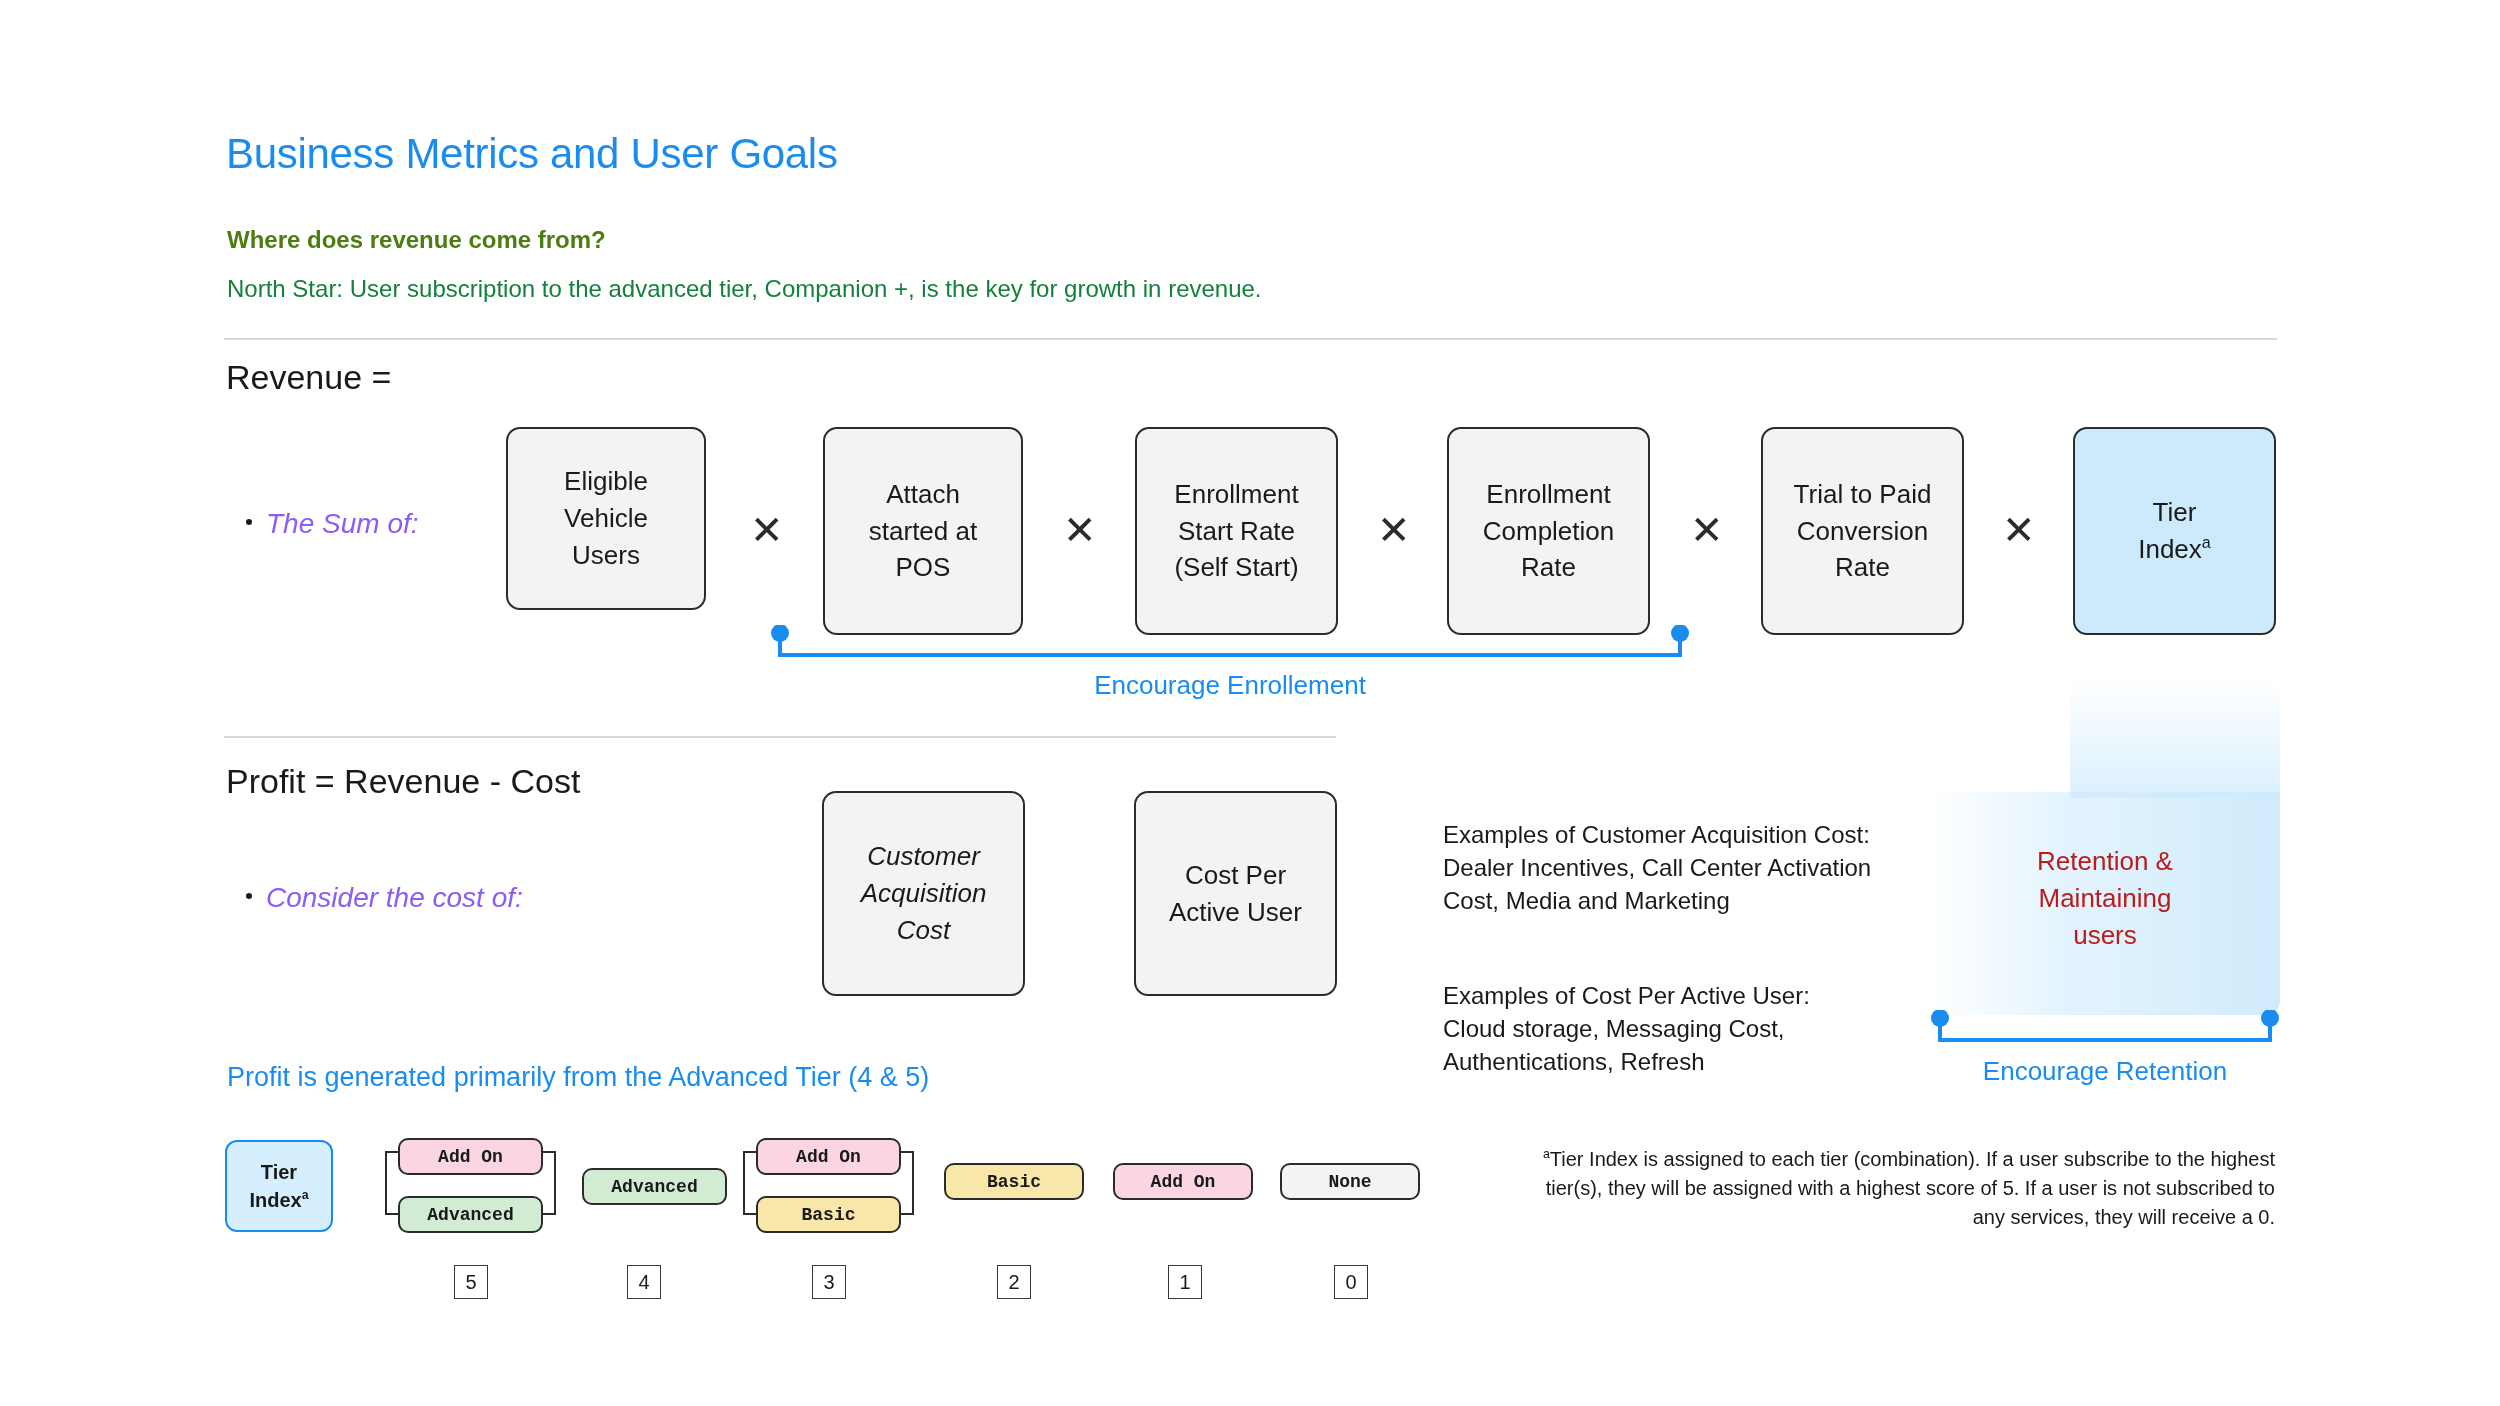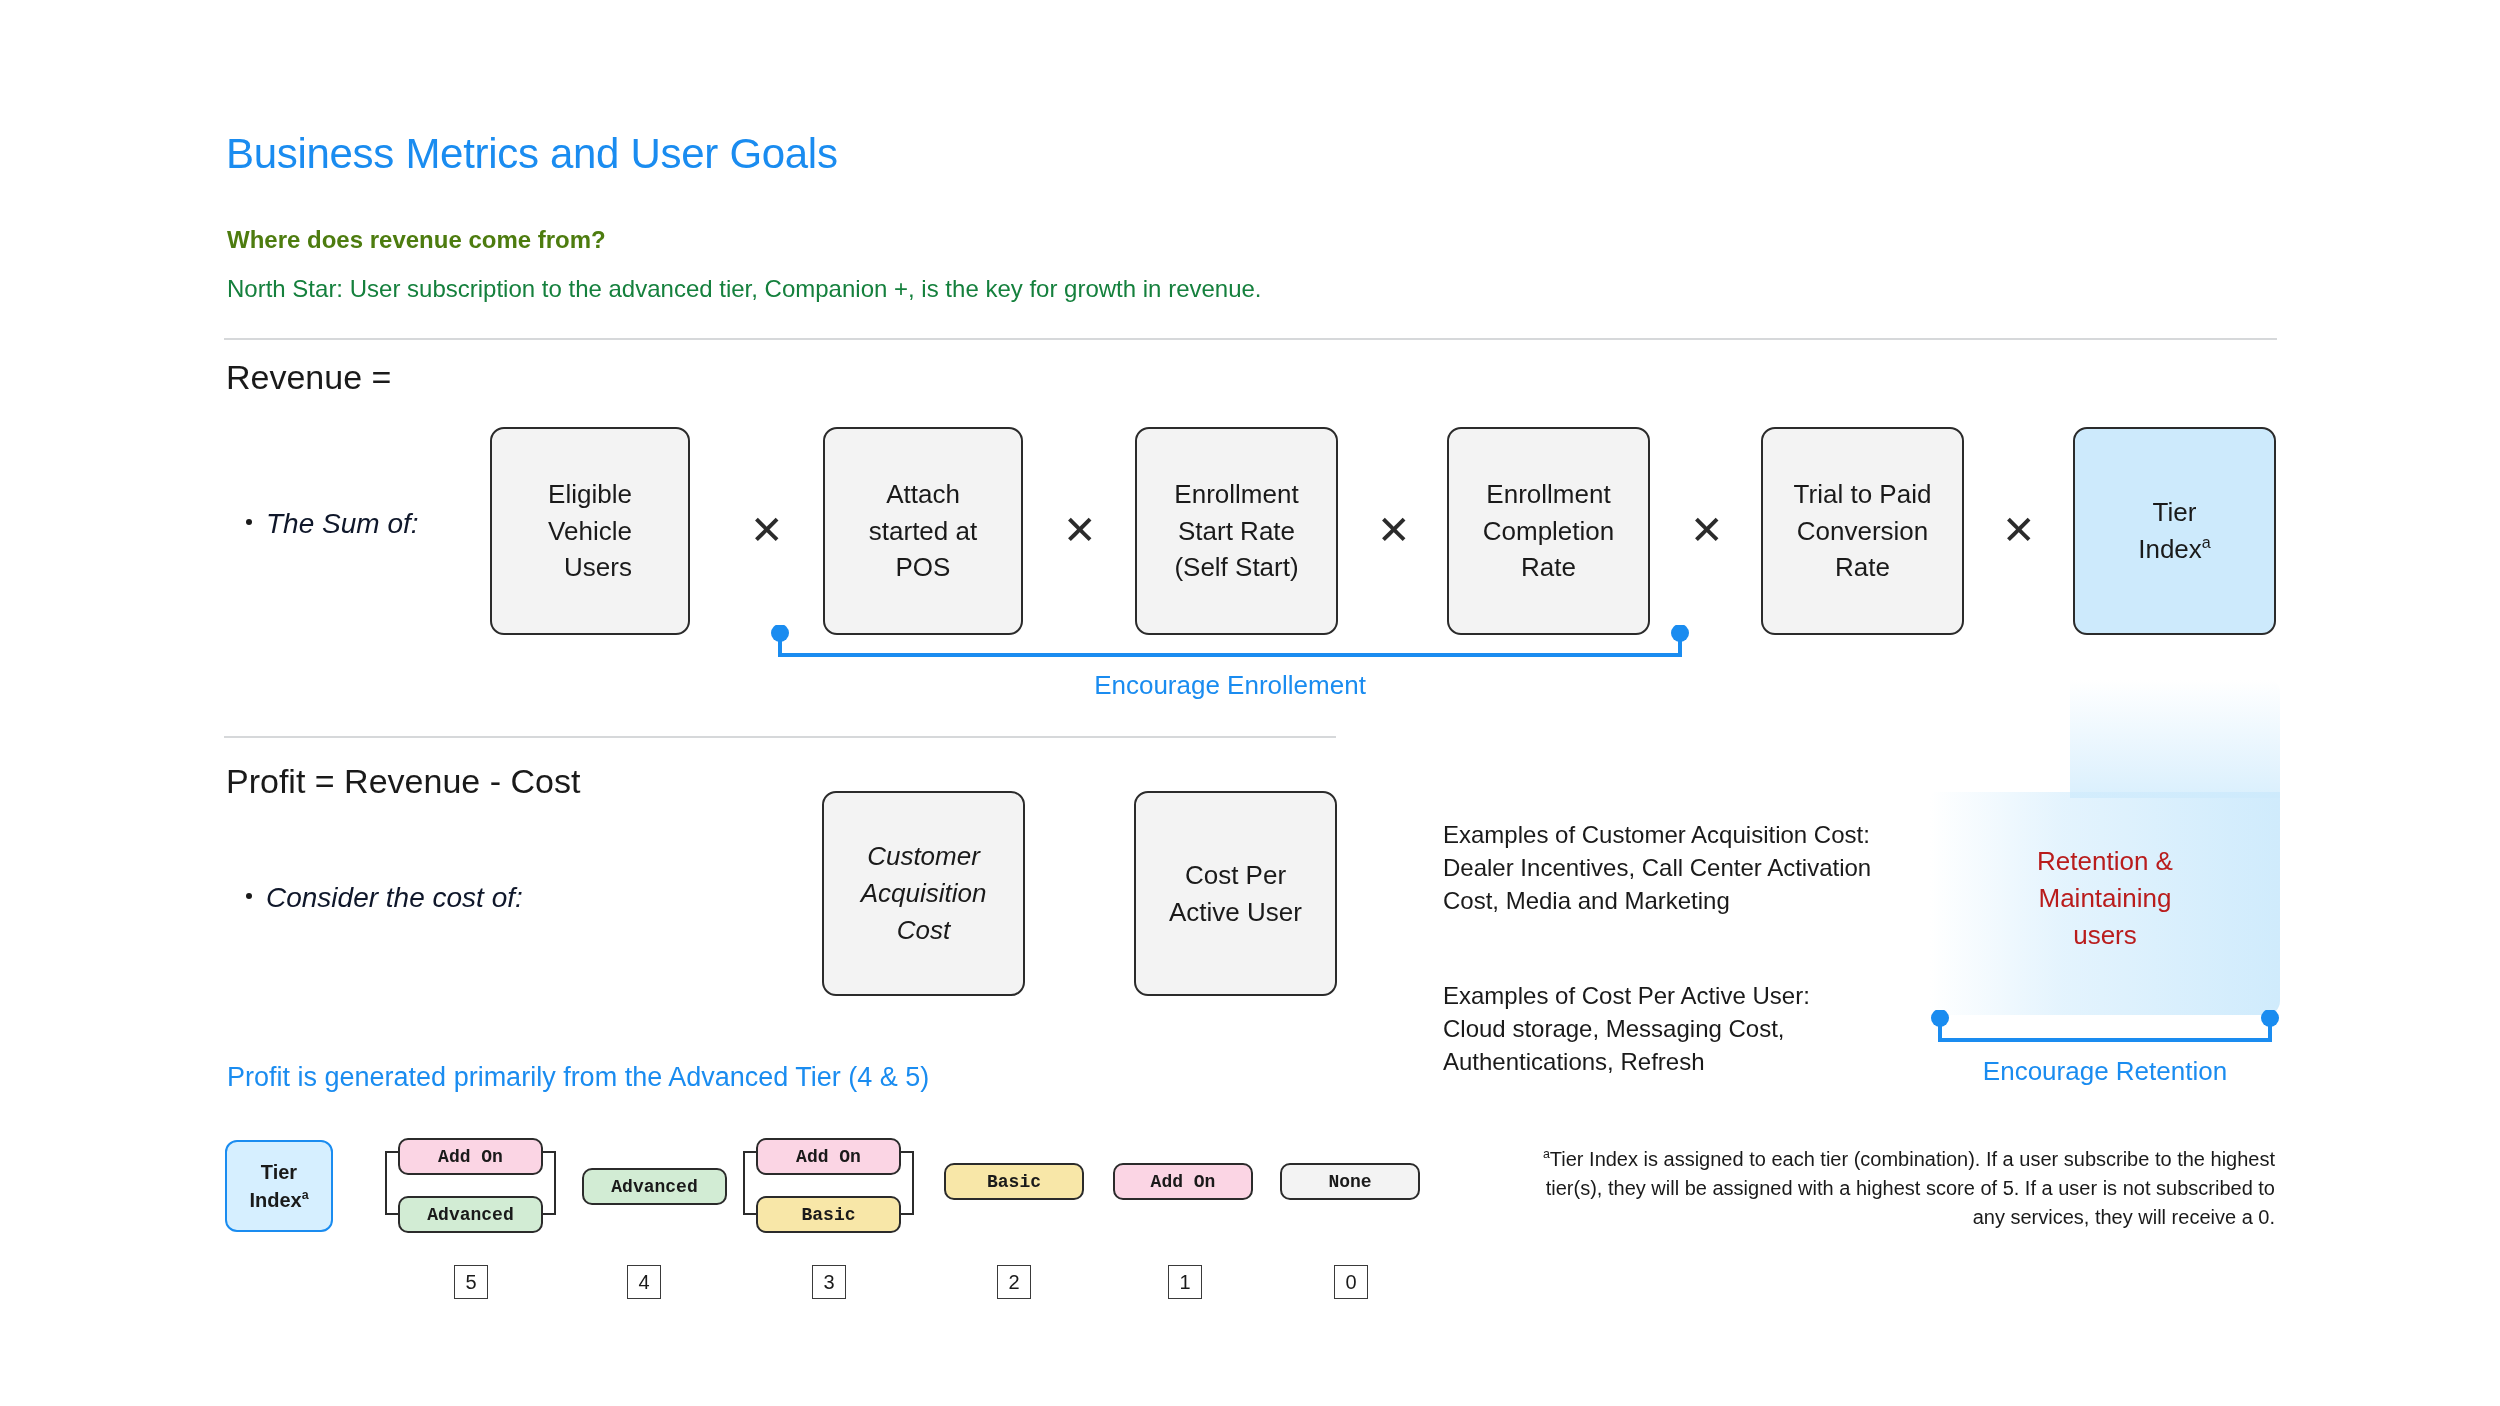--- a/index.html
+++ b/index.html
@@ -66,21 +66,21 @@
   .sec-heading.revenue { left: 226px; top: 358px; }
   .sec-heading.profit  { left: 226px; top: 762px; }
 
   .bullet-row {
     position: absolute;
     display: flex;
     align-items: center;
     gap: 14px;
     font-size: 28px;
     font-style: italic;
-    color: #0f172a;
+    color: #8b5cf6;
     white-space: nowrap;
   }
   .bullet-row.sum      { left: 246px; top: 508px; }
   .bullet-row.consider { left: 246px; top: 882px; }
   .bullet-dot {
     width: 6px; height: 6px;
     border-radius: 50%;
     background: #1a1a1a;
     flex: none;
     margin-bottom: 4px;
@@ -263,21 +263,21 @@
   <div class="divider one"></div>
   <div class="divider two"></div>
 
   <div class="sec-heading revenue">Revenue =</div>
 
   <div class="bullet-row sum">
     <span class="bullet-dot"></span>
     <span>The Sum of:</span>
   </div>
 
-  <div class="mbox" style="left:490px; top:427px; width:200px; height:208px;text-align:right;">
+  <div class="mbox" style="left:506px; top:427px; width:200px; height:183px;">
     <span>Eligible<br>Vehicle<br>Users</span>
   </div>
 
   <div class="xsign" style="left:750px; top:510px;">✕</div>
 
   <div class="mbox" style="left:823px; top:427px; width:200px; height:208px;">
     <span>Attach<br>started at<br>POS</span>
   </div>
 
   <div class="xsign" style="left:1063px; top:510px;">✕</div>

